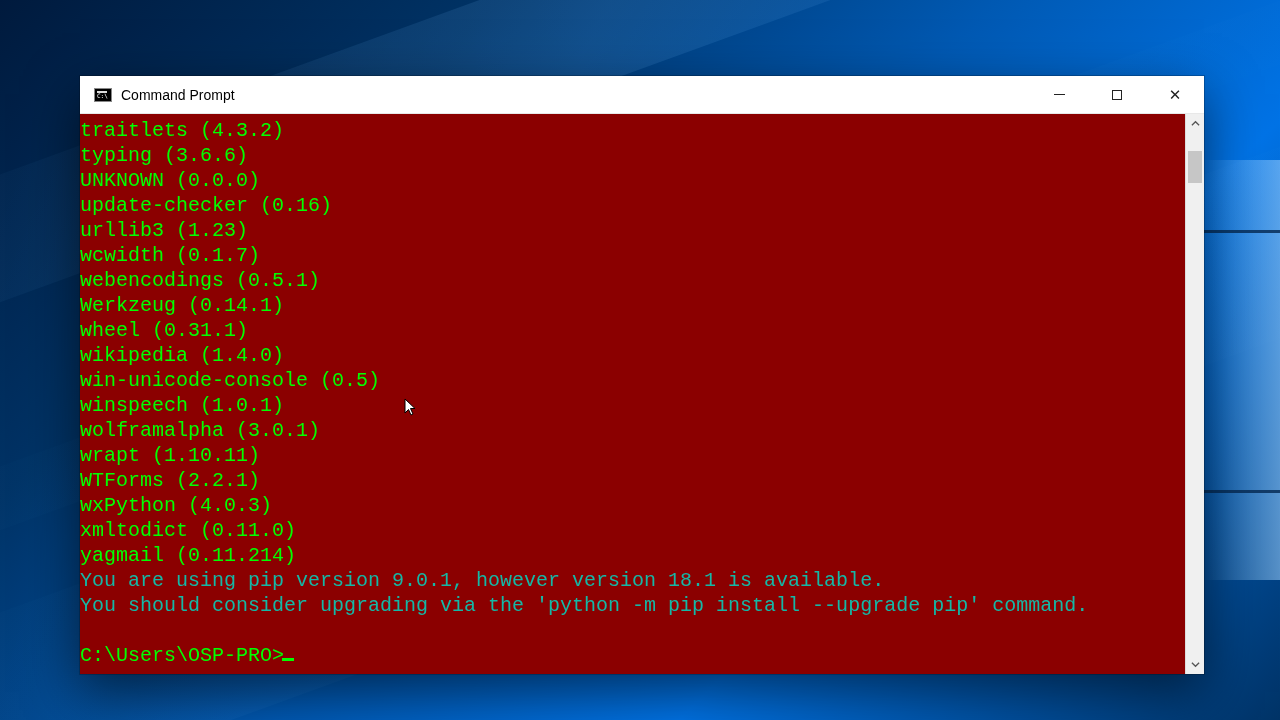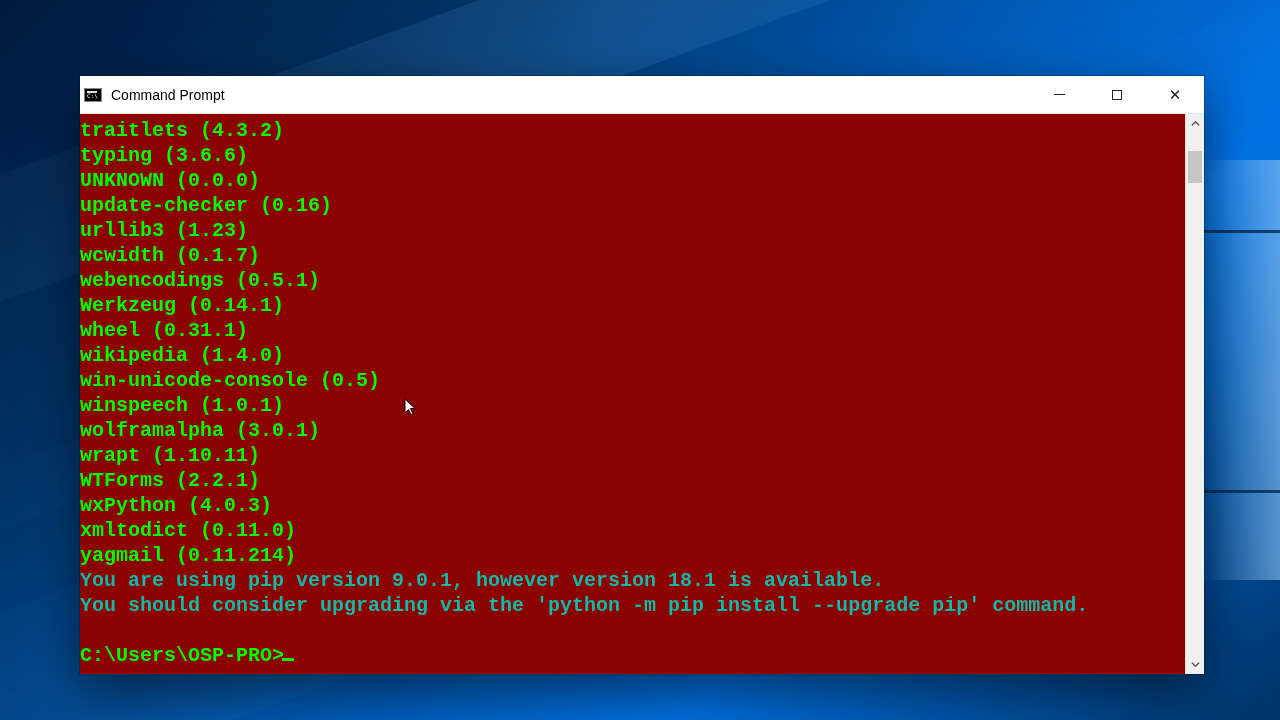--- a/index.html
+++ b/index.html
@@ -41,21 +41,21 @@
     box-shadow: 0 18px 50px rgba(0,0,0,0.55), 0 0 0 1px rgba(0,0,0,0.2);
     display: flex;
     flex-direction: column;
   }
 
   .titlebar {
     height: 38px;
     background: #ffffff;
     display: flex;
     align-items: center;
-    padding-left: 4px;
+    padding-left: 14px;
     border-bottom: 1px solid #e8e8e8;
   }
   .titlebar .app-icon {
     width: 18px; height: 14px;
     background: #000;
     position: relative;
     margin-right: 9px;
     border: 1px solid #888;
   }
   .titlebar .app-icon::before {
@@ -95,21 +95,21 @@
   }
   .terminal {
     flex: 1;
     padding: 4px 0 4px 0;
     font-family: Consolas, "Courier New", monospace;
     font-size: 20px;
     line-height: 25px;
     color: #00ff00;
     overflow: hidden;
     white-space: pre;
-    font-weight: bold;
+    font-weight: normal;
   }
   .terminal .yellow { color: #14b8a6; }
   .terminal .blank { height: 25px; }
   .prompt .cursor {
     display:inline-block; width:12px; height:3px; background:#00ff00; vertical-align:baseline; margin-left:-2px;
   }
 
   .scrollbar {
     width: 19px;
     background: #f0f0f0;

